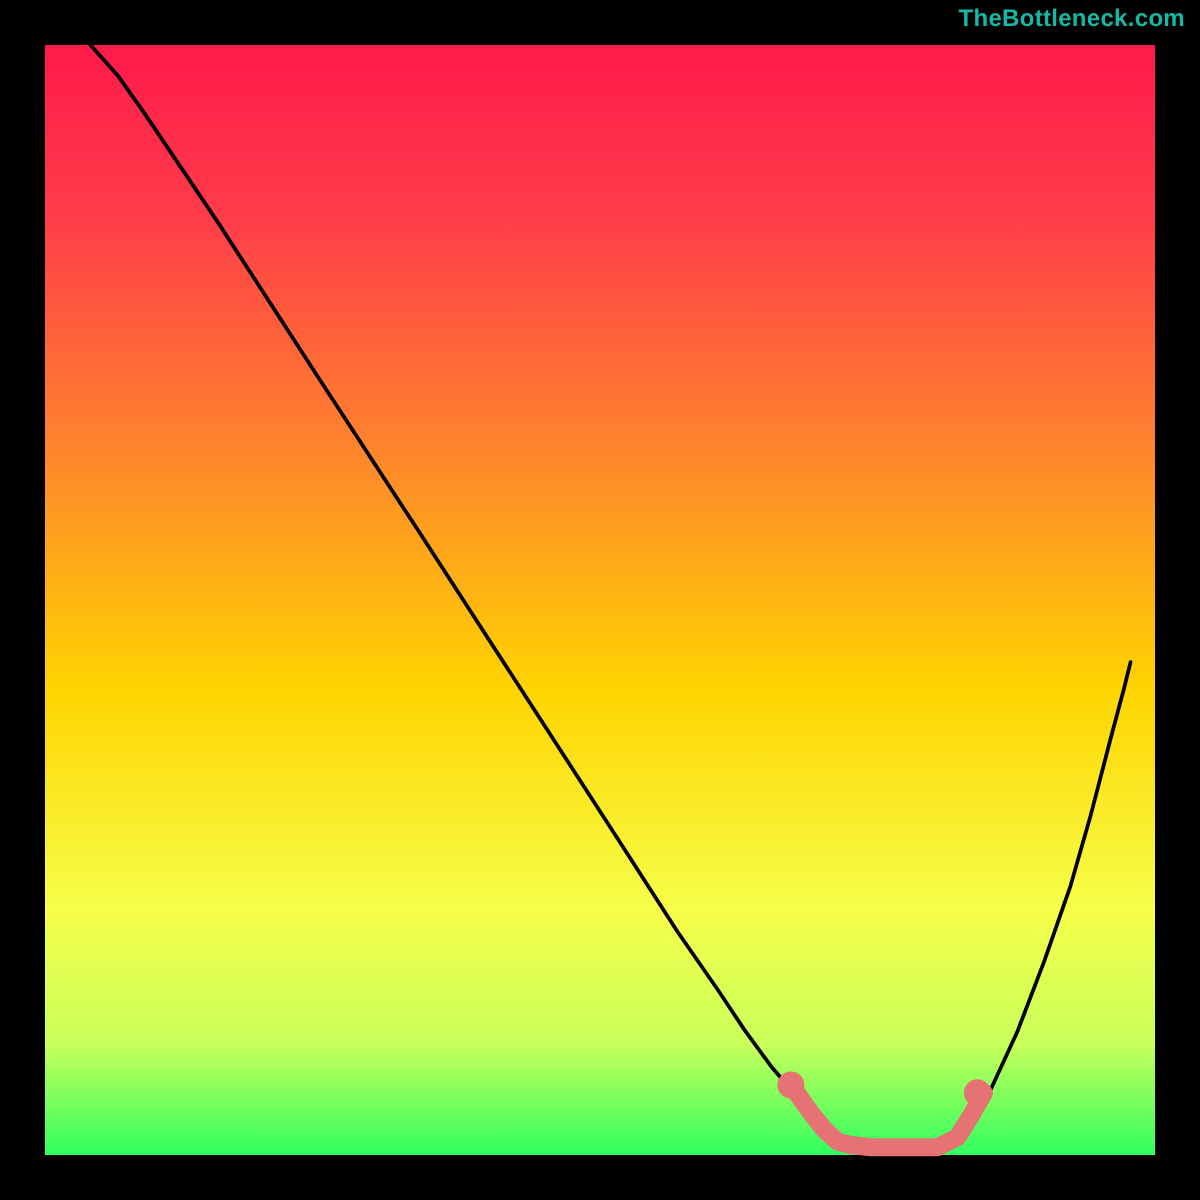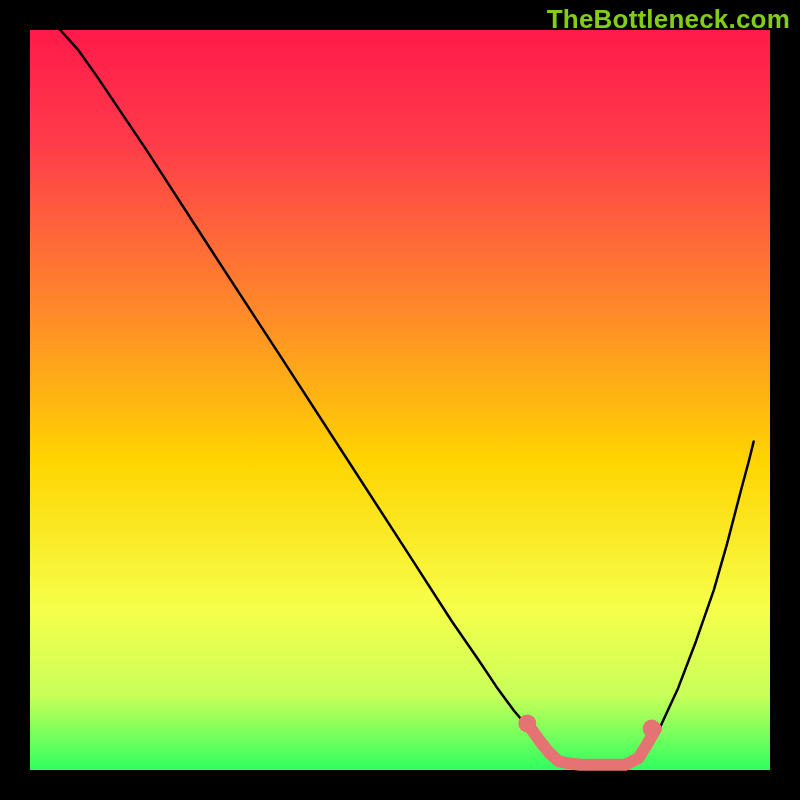--- a/index.html
+++ b/index.html
@@ -13,22 +13,22 @@
   .stage {
     position: relative;
     width: 800px;
     height: 800px;
     background: #000;
   }
   .watermark {
     position: absolute;
     top: 4px;
     right: 10px;
-    color: #84cc16;
-    font-size: 26px;
+    color: #14b8a6;
+    font-size: 16px;
     font-weight: bold;
     z-index: 20;
     letter-spacing: 0.2px;
   }
   svg {
     position: absolute;
     top: 0;
     left: 0;
   }
   .line {

